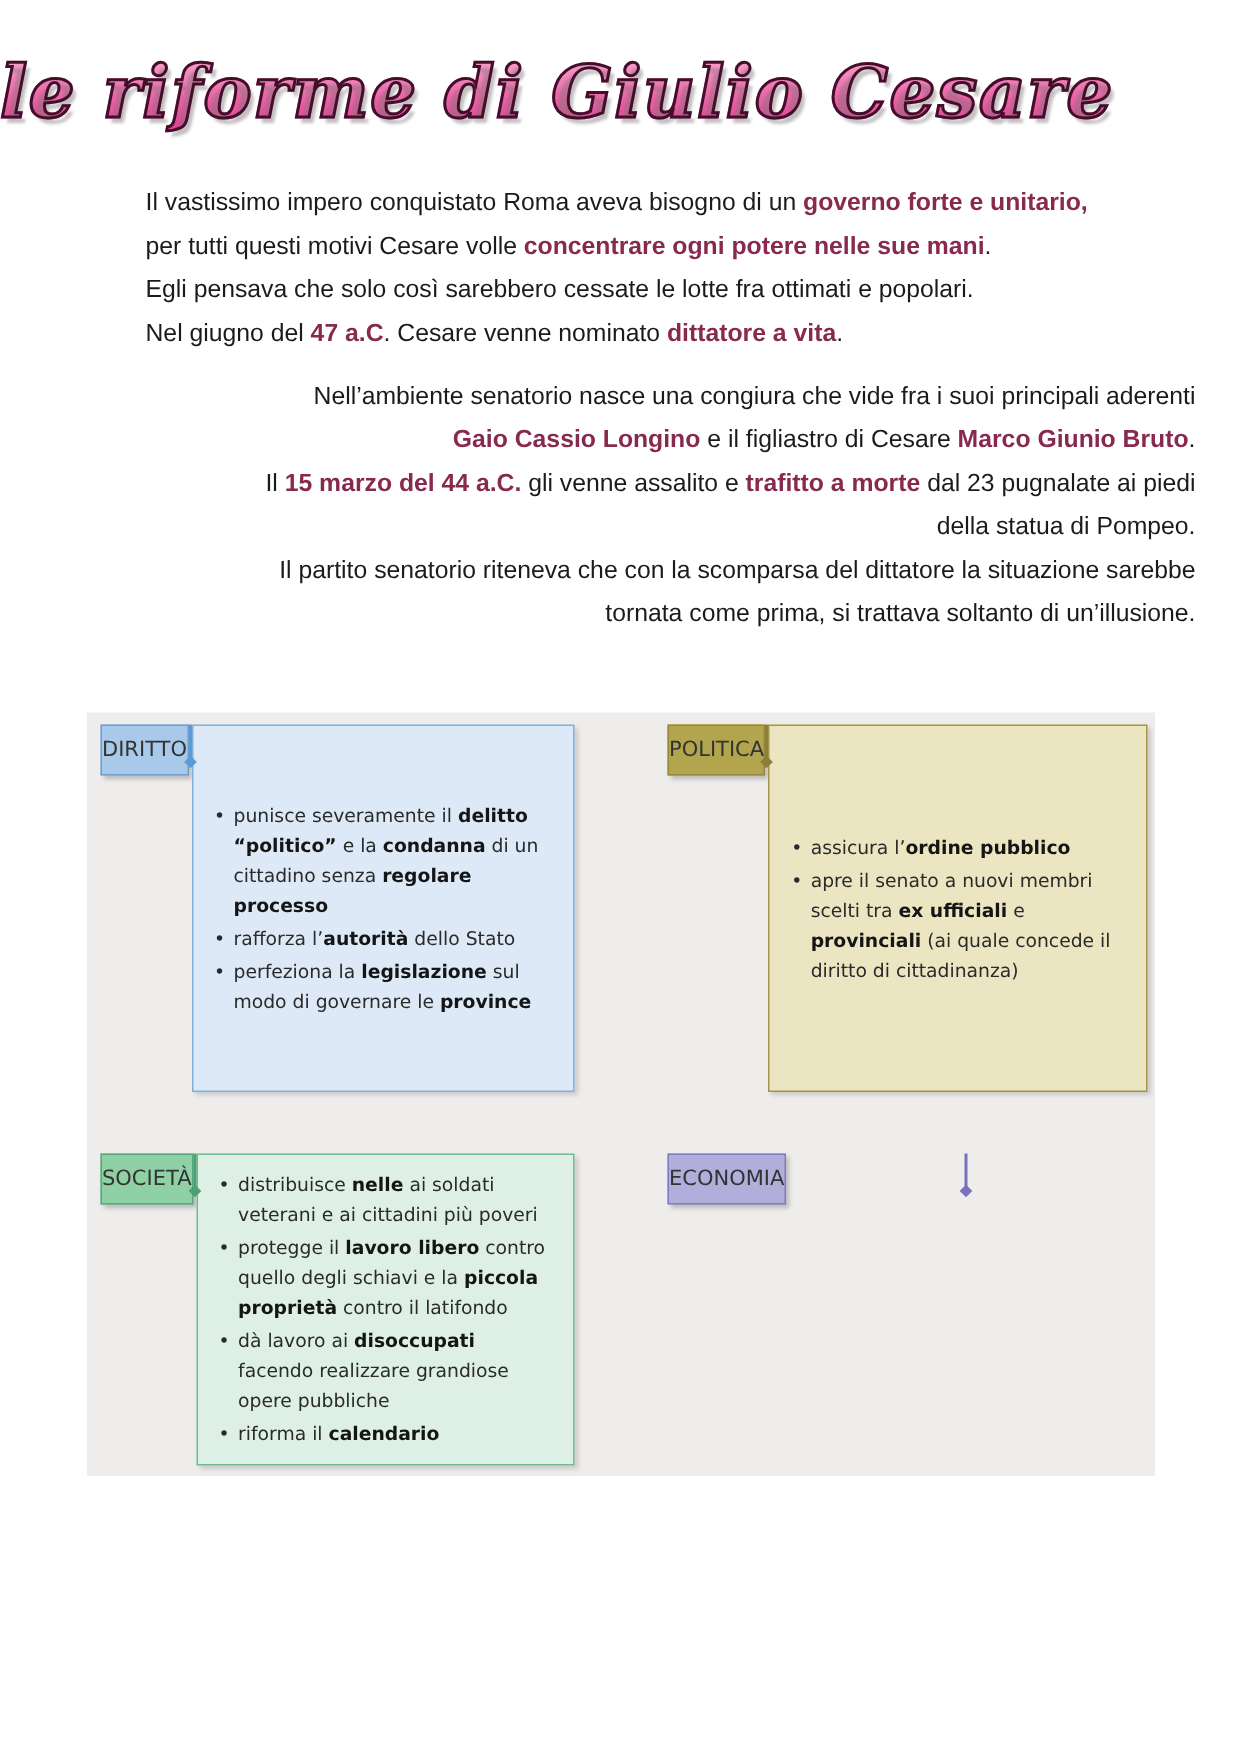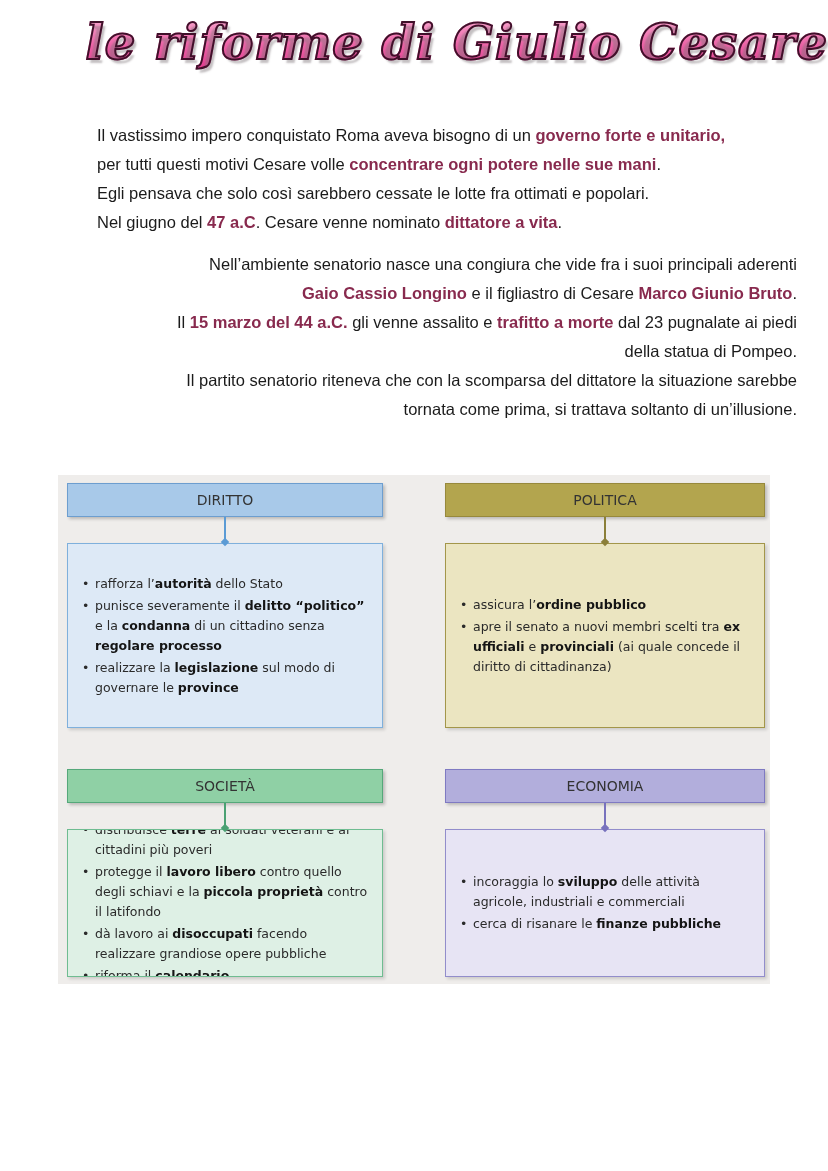--- a/index.html
+++ b/index.html
@@ -1,20 +1,20 @@
 <!DOCTYPE html>
 <html><head>
 <meta charset="utf-8">
 <style>
   html,body{margin:0;padding:0;background:#ffffff;}
   .page{position:relative;width:828px;height:1171px;background:#ffffff;overflow:hidden;
         font-family:"Liberation Sans",sans-serif;}
 
   
-  .title-wrap{position:absolute;top:16px;left:0;width:100%;text-align:right;}
+  .title-wrap{position:absolute;top:36px;left:0;width:100%;text-align:left;}
   .title-text{
     display:inline-block;
     font-family:"DejaVu Serif",serif;
     font-style:italic;font-weight:700;
     font-size:48px;line-height:1.1;letter-spacing:1px;
     background:linear-gradient(180deg,#f9aad0 0%,#ef63a8 55%,#e33a90 100%);
     -webkit-background-clip:text;background-clip:text;color:transparent;
     -webkit-text-stroke:2px #40102a;
     text-shadow:3px 4px 2px rgba(125,115,120,0.45);
   }
@@ -26,21 +26,21 @@
   .para1{top:121px;}
   .para2{top:250px;text-align:right;}
 
   
   .panel{position:absolute;top:475px;left:58px;width:712px;height:509px;
          box-sizing:border-box;background:var(--panel,#efedeb);
          padding:8px 5px 7px 9px;
          display:grid;grid-template-columns:316px 320px;grid-template-rows:245px 208px;
          column-gap:62px;row-gap:41px;}
 
-  .cell{display:flex;flex-direction:column;min-width:0;}
+  .cell{display:flex;flex-direction:row;min-width:0;}
   .hdr{height:34px;flex:none;box-sizing:border-box;
        display:flex;align-items:center;justify-content:center;
        background:var(--hbg);border:1px solid var(--hbd);
        box-shadow:2px 2px 3px rgba(0,0,0,0.22);
        font-family:"DejaVu Sans",sans-serif;font-size:14px;color:#333333;}
   .connector{flex:none;width:2px;height:26px;margin:0 auto;background:var(--con);position:relative;}
   .connector::after{content:"";position:absolute;left:50%;bottom:-2px;width:6px;height:6px;
        background:var(--con);transform:translateX(-50%) rotate(45deg);}
   .content{flex:1;box-sizing:border-box;
        background:var(--bbg);border:1px solid var(--bbd);
@@ -67,23 +67,23 @@
 
   <div class="panel">
 
     <section class="cell" style="--hbg: #a8c9e9; --hbd: #6d9ecf; --bbg: #dde9f6; --bbd: #7fb0dc; --con: #5b9bd5;">
       <header class="hdr">
         <span>DIRITTO</span>
       </header>
       <div class="connector"></div>
       <div class="content">
         <ul class="bullets">
+            <li><span>punisce severamente il </span><b>delitto “politico”</b><span> e la </span><b>condanna</b><span> di un cittadino senza </span><b>regolare processo</b></li>
             <li><span>rafforza l’</span><b>autorità</b><span> dello Stato</span></li>
-            <li><span>punisce severamente il </span><b>delitto “politico”</b><span> e la </span><b>condanna</b><span> di un cittadino senza </span><b>regolare processo</b></li>
-            <li><span>realizzare la </span><b>legislazione</b><span> sul modo di governare le </span><b>province</b></li>
+            <li><span>perfeziona la </span><b>legislazione</b><span> sul modo di governare le </span><b>province</b></li>
           </ul>
       </div>
     </section>
 
     <section class="cell" style="--hbg: #b3a54e; --hbd: #97893c; --bbg: #ebe5c1; --bbd: #a3964a; --con: #8b7f39;">
       <header class="hdr">
         <span>POLITICA</span>
       </header>
       <div class="connector"></div>
       <div class="content">
@@ -94,35 +94,29 @@
       </div>
     </section>
 
     <section class="cell" style="--hbg: #8fd0a5; --hbd: #55a87a; --bbg: #def0e5; --bbd: #6fbc91; --con: #4ba173;">
       <header class="hdr">
         <span>SOCIETÀ</span>
       </header>
       <div class="connector"></div>
       <div class="content">
         <ul class="bullets">
-            <li><span>distribuisce </span><b>terre</b><span> ai soldati veterani e ai cittadini più poveri</span></li>
+            <li><span>distribuisce </span><b>nelle</b><span> ai soldati veterani e ai cittadini più poveri</span></li>
             <li><span>protegge il </span><b>lavoro libero</b><span> contro quello degli schiavi e la </span><b>piccola proprietà</b><span> contro il latifondo</span></li>
             <li><span>dà lavoro ai </span><b>disoccupati</b><span> facendo realizzare grandiose opere pubbliche</span></li>
             <li><span>riforma il </span><b>calendario</b></li>
           </ul>
       </div>
     </section>
 
     <section class="cell" style="--hbg: #b2aedc; --hbd: #7f7ac2; --bbg: #e7e4f4; --bbd: #928dcb; --con: #7872bd;">
       <header class="hdr">
         <span>ECONOMIA</span>
       </header>
       <div class="connector"></div>
-      <div class="content">
-        <ul class="bullets">
-            <li><span>incoraggia lo </span><b>sviluppo</b><span> delle attività agricole, industriali e commerciali</span></li>
-            <li><span>cerca di risanare le </span><b>finanze pubbliche</b></li>
-          </ul>
-      </div>
     </section>
 
   </div>
 </div>
 
 </body></html>

